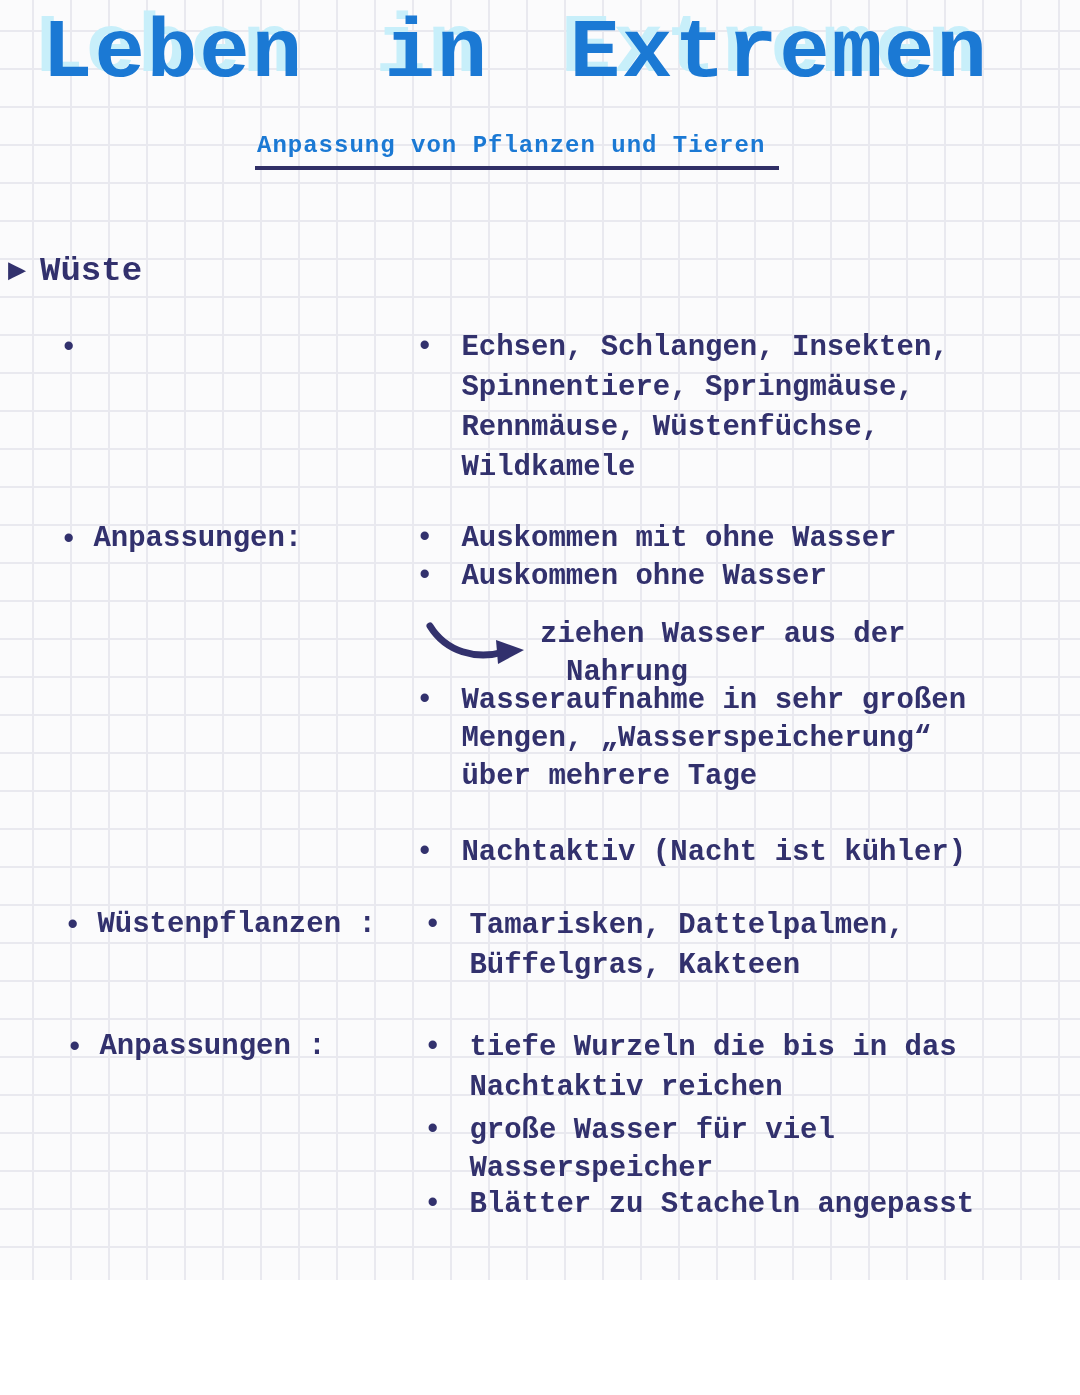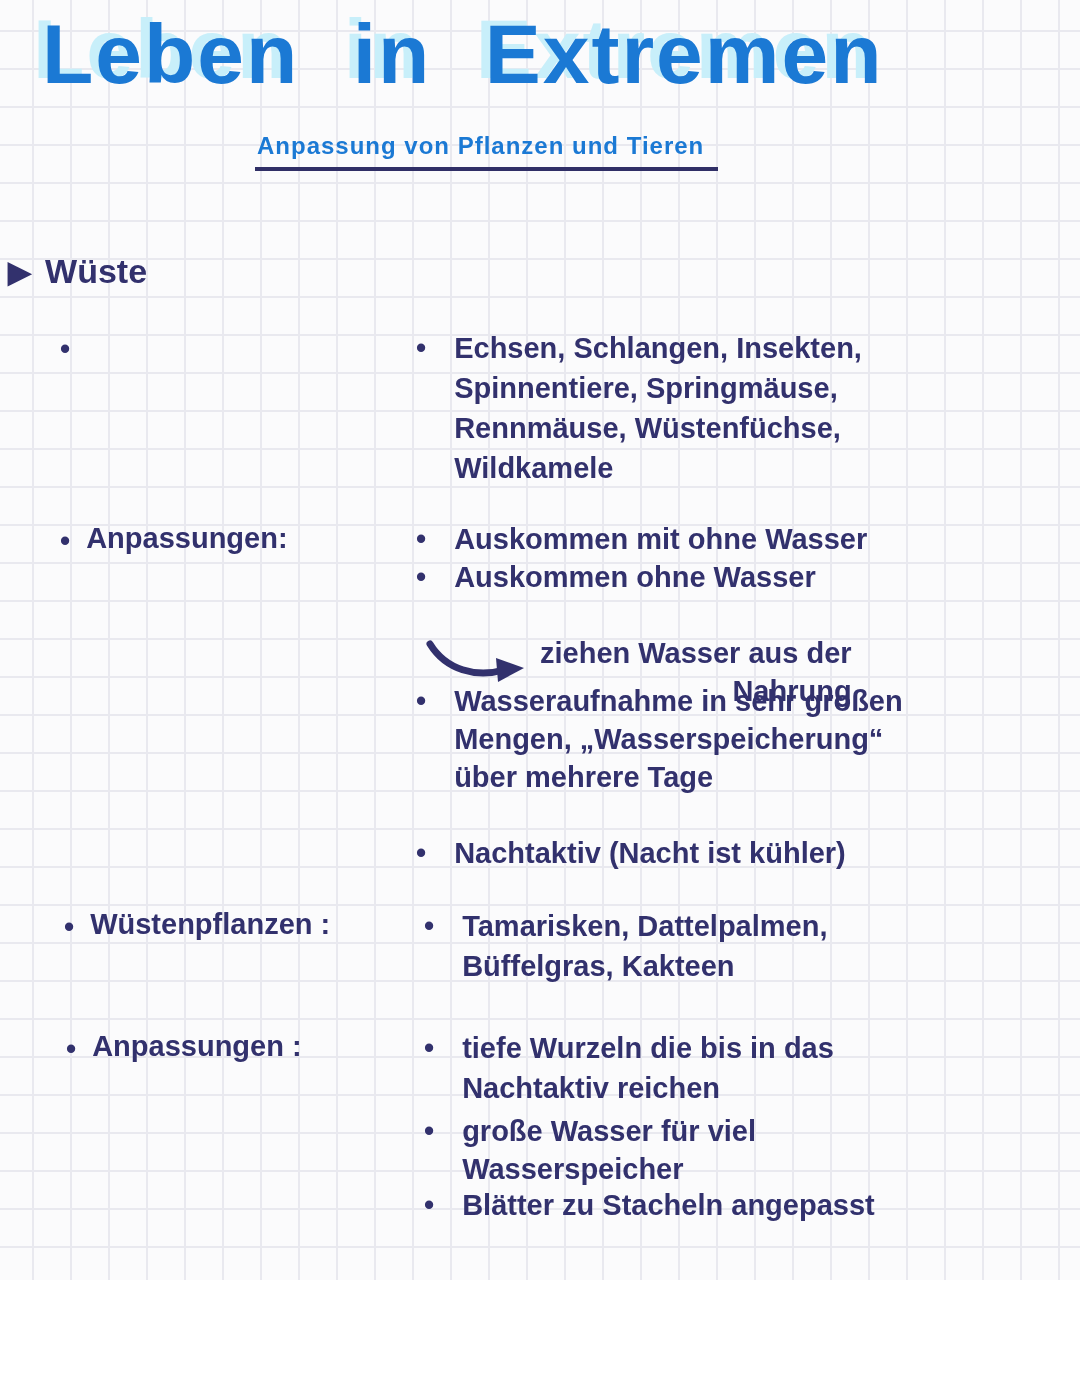--- a/index.html
+++ b/index.html
@@ -5,21 +5,21 @@
   html,body{margin:0;padding:0;background:#ffffff;}
   .page{
     position:relative;
     width:1080px;height:1280px;
     background-color:#fbfbfc;
     background-image:
       linear-gradient(#e9e9ef 2px, transparent 2px),
       linear-gradient(90deg, #e9e9ef 2px, transparent 2px);
     background-size:38px 38px;
     background-position:-6px -8px;
-    font-family:Liberation Sans, sans-serif;
+    font-family:Liberation Mono, monospace;
     color:#32316d;
     overflow:hidden;
   }
   .title{
     position:absolute;left:42px;top:6px;
     font-size:84px;font-weight:700;
     color:#1b79d4;
     letter-spacing:2px;word-spacing:28px;
     text-shadow:-9px -5px 0 #c8effa;
     white-space:nowrap;
@@ -52,21 +52,21 @@
   }
   .entry .txt{white-space:pre-line;line-height:38px;margin-left:8px;}
   .lh40 .txt{line-height:40px;}
   .bullet{line-height:38px;}
   .lh40 .bullet{line-height:40px;}
   .arrow-entry{
     position:absolute;display:flex;gap:12px;align-items:flex-start;
     font-size:29px;font-weight:700;
   }
   .arrow-entry svg{flex:0 0 auto;margin-top:2px;}
-  .arrow-text .l2{margin-left:16px;}
+  .arrow-text .l2{margin-left:26px;}
   .arrow-text div{line-height:38px;}
 </style>
 </head>
 <body>
 
 <div class="page">
 
   <div class="title">Leben in Extremen</div>
 
   <div class="subtitle">Anpassung von Pflanzen und Tieren</div>
@@ -92,21 +92,21 @@
     <span>Anpassungen:</span>
   </div>
   <div class="entry" style="left:416px;top:520px;">
     <span class="bullet">•</span>
     <span class="txt">Auskommen mit ohne Wasser</span>
   </div>
   <div class="entry" style="left:416px;top:558px;">
     <span class="bullet">•</span>
     <span class="txt">Auskommen ohne Wasser</span>
   </div>
-  <div class="arrow-entry" style="left:424px;top:634px;text-align:right;">
+  <div class="arrow-entry" style="left:424px;top:616px;">
     <svg width="104" height="48" viewBox="0 0 104 48">
       <path d="M6 8 C 22 34, 52 42, 80 34" fill="none" stroke="#32316d" stroke-width="7" stroke-linecap="round"></path>
       <path d="M72 22 L100 32 L74 46 Z" fill="#32316d"></path>
     </svg>
     <div class="arrow-text">
       <div class="l1">ziehen Wasser aus der</div>
       <div class="l2">Nahrung</div>
     </div>
   </div>
   <div class="entry" style="left:416px;top:682px;">

